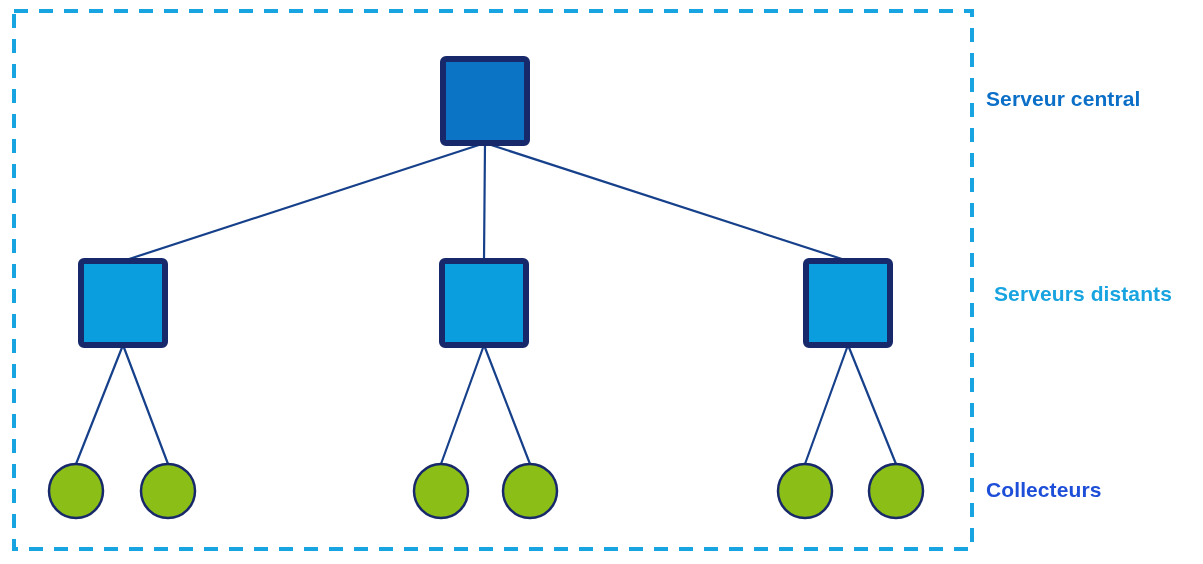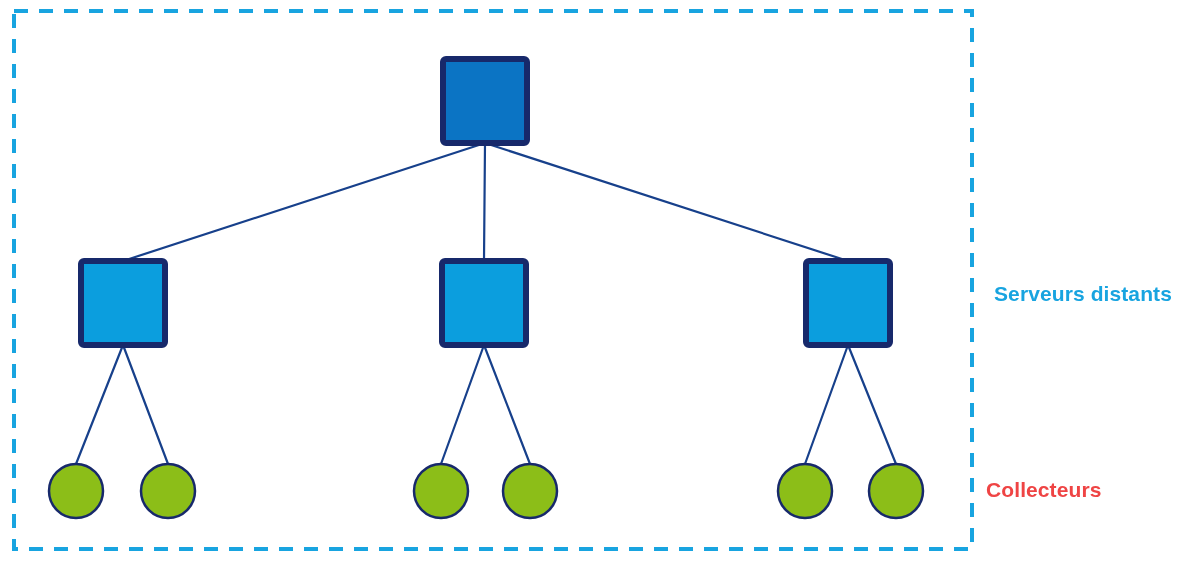--- a/index.html
+++ b/index.html
@@ -39,21 +39,21 @@
   }
   #label-serveurs-distants {
     left: 986px;
     top: 283px;
     color: #18A4E0;
     margin-left: 8px;
   }
   #label-collecteurs {
     left: 986px;
     top: 479px;
-    color: #ef4444;
+    color: #1d4ed8;
   }
 </style>
 </head>
 <body>
 
 <div id="stage">
 
   <svg id="diagram-svg" viewBox="0 0 1203 564" xmlns="http://www.w3.org/2000/svg">
 
     <rect x="14" y="11" width="958" height="538" fill="none" stroke="#18A4E0" stroke-width="4" stroke-dasharray="14 11" stroke-linecap="butt"></rect>
@@ -87,18 +87,19 @@
       <circle cx="76" cy="491" r="27" fill="#8CBE18" stroke="#17296B" stroke-width="2.5"></circle>
       <circle cx="168" cy="491" r="27" fill="#8CBE18" stroke="#17296B" stroke-width="2.5"></circle>
       <circle cx="441" cy="491" r="27" fill="#8CBE18" stroke="#17296B" stroke-width="2.5"></circle>
       <circle cx="530" cy="491" r="27" fill="#8CBE18" stroke="#17296B" stroke-width="2.5"></circle>
       <circle cx="805" cy="491" r="27" fill="#8CBE18" stroke="#17296B" stroke-width="2.5"></circle>
       <circle cx="896" cy="491" r="27" fill="#8CBE18" stroke="#17296B" stroke-width="2.5"></circle>
     </g>
 
   </svg>
 
+  <div class="legend-label" id="label-serveur-central">Serveur central</div>
 
   <div class="legend-label" id="label-serveurs-distants">Serveurs distants</div>
 
   <div class="legend-label" id="label-collecteurs">Collecteurs</div>
 
 </div>
 
 </body></html>

